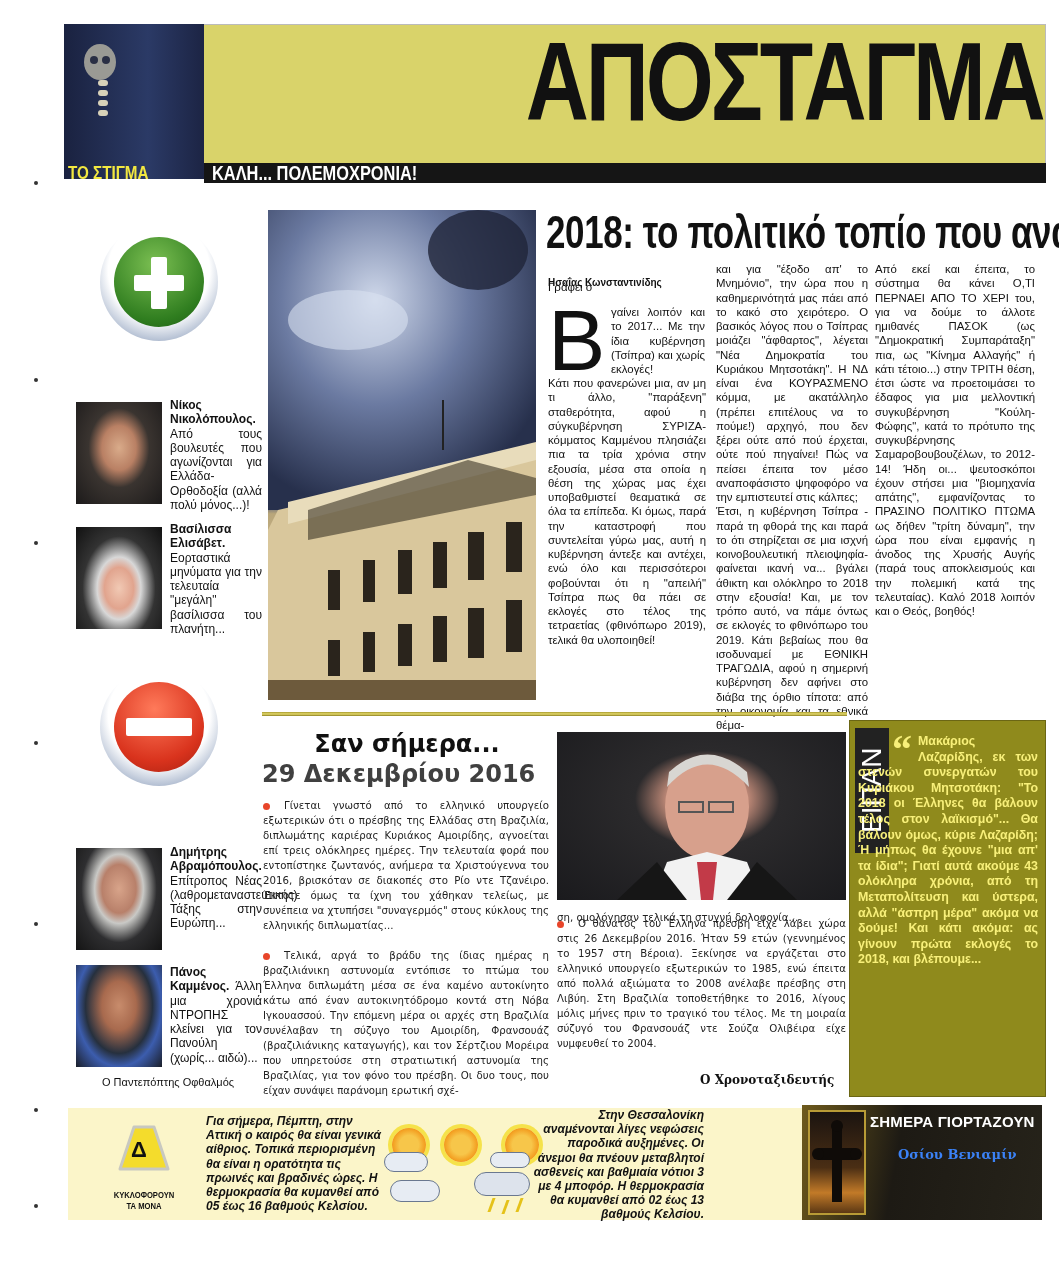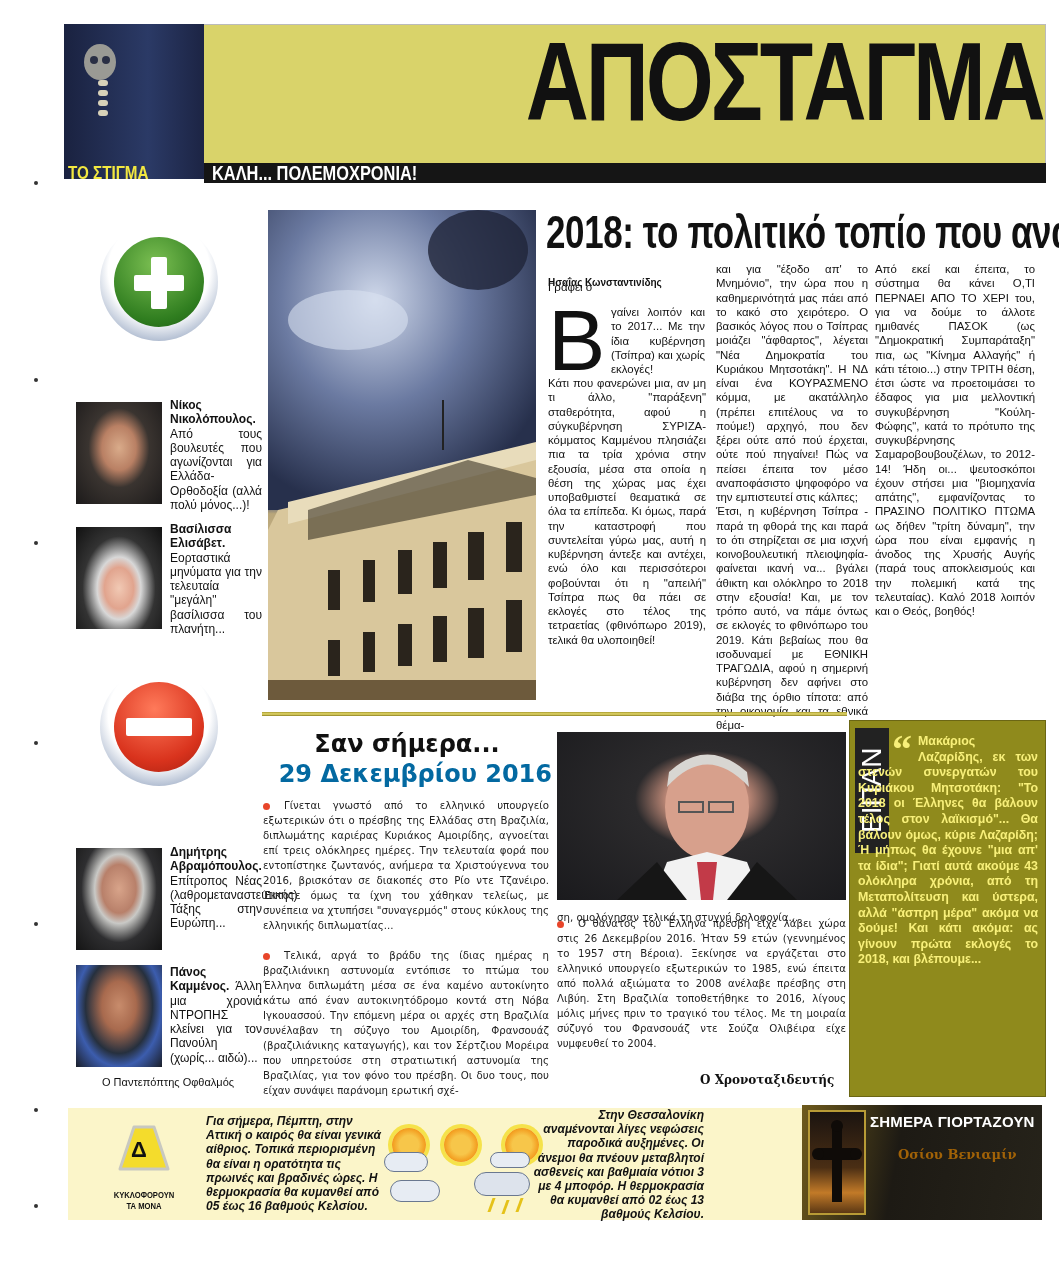--- a/index.html
+++ b/index.html
@@ -31,39 +31,39 @@
 #main-photo{left:268px;top:210px;width:268px;height:490px;background:linear-gradient(180deg,#3a4668 0%,#5d6c94 30%,#8b9bbd 45%,#4d5a7d 60%,#b9a67a 62%,#d6c49a 80%,#8a7652 100%);overflow:hidden}
 #headline{left:546px;top:205px;font-weight:bold;font-size:46px;line-height:54px;white-space:nowrap;transform:scaleX(0.76);transform-origin:left top;letter-spacing:-0.5px}
 .col{position:absolute;font-size:11.4px;line-height:14.25px;text-align:justify;color:#111}
 #byline1{left:548px;top:280px;font-size:11.5px;line-height:14px}
 #byline2{left:548px;top:276px;font-size:10px;line-height:14px;font-weight:bold}
 #dropcap{left:548px;top:300px;font-size:86px;line-height:80px;font-family:"Liberation Sans",sans-serif;font-weight:normal}
 
 .rule{position:absolute;height:4px;background:linear-gradient(180deg,#a89a2e,#e3d96b,#8c7f22)}
 
 #san-title{left:262px;top:730px;width:290px;text-align:center;font-weight:bold;font-size:24px;line-height:28px;font-family:"DejaVu Sans",sans-serif}
-#san-date{left:262px;top:760px;width:290px;text-align:right;font-weight:bold;font-size:24px;line-height:28px;color:#0369a1;font-family:"DejaVu Sans",sans-serif}
+#san-date{left:262px;top:760px;width:290px;text-align:left;font-weight:bold;font-size:24px;line-height:28px;color:#404040;font-family:"DejaVu Sans",sans-serif}
 .sp{font-family:"DejaVu Sans",sans-serif;font-size:10.2px;line-height:15px;text-align:justify;position:absolute;color:#222}
 .bullet{display:inline-block;width:7px;height:7px;border-radius:50%;background:#e8452a;margin-right:14px;vertical-align:middle}
 #amb-photo{left:557px;top:732px;width:289px;height:168px;background:radial-gradient(ellipse at 52% 40%,#e6b7a6 0,#c88f7c 18%,#2b2a2c 34%,#1a1a1d 100%);overflow:hidden}
 
 #eipan{left:849px;top:720px;width:197px;height:377px;background:#8f8a1c;border:1px solid #6b6614}
 #eipan-side{left:855px;top:728px;width:34px;height:125px;background:#222}
 #eipan-label{left:855px;top:728px;width:34px;height:125px;color:#fff;font-size:28px;line-height:34px;writing-mode:vertical-rl;transform:rotate(180deg);text-align:center}
 #eipan-text{left:858px;top:734px;width:180px;color:#f8f07a;font-weight:bold;font-size:12.4px;line-height:15.6px;text-align:justify}
 #quote-mark{color:#f8f07a;font-size:40px;font-weight:bold;line-height:20px;float:left;margin:6px 6px 0 34px;font-family:"Liberation Serif",serif}
 
 #weather{left:68px;top:1108px;width:740px;height:112px;background:#fbf5c9}
 #delta-badge{left:116px;top:1123px;width:56px;height:52px}
 #kyklo{left:96px;top:1190px;width:96px;text-align:center;font-size:9px;line-height:11px;font-weight:bold;transform:scaleX(0.85)}
 .w-text{position:absolute;font-weight:bold;font-style:italic;font-size:12px;line-height:14.2px}
 #giortes{left:802px;top:1105px;width:240px;height:115px;background:linear-gradient(100deg,#6e5a1c 0%,#1d1a14 40%,#26231a 100%)}
 #cross-box{left:808px;top:1110px;width:58px;height:105px;background:linear-gradient(180deg,#1b1410 0%,#4a2e14 55%,#c27a28 80%,#5c3814 100%);border:2px solid #b89b36}
 #giortes-title{left:870px;top:1113px;color:#fff;font-weight:bold;font-size:15px;line-height:18px;white-space:nowrap;letter-spacing:0.2px}
-#giortes-name{left:898px;top:1147px;color:#a16207;font-weight:bold;font-size:13px;line-height:16px;font-family:"DejaVu Serif",serif}
+#giortes-name{left:898px;top:1147px;color:#3b82f6;font-weight:bold;font-size:13px;line-height:16px;font-family:"DejaVu Serif",serif}
 .sun{position:absolute;width:34px;height:34px;border-radius:50%;background:radial-gradient(circle,#f7c64a 40%,#f39a1c 70%);box-shadow:0 0 0 4px #f5e24a}
 .cloud{position:absolute;width:44px;height:20px;border-radius:12px;background:#e7ecf3;border:1px solid #6a7890}
 .bolt{position:absolute;width:3px;height:14px;background:#e5c21a;transform:skewX(-20deg)}
 </style>
 </head>
 <body>
 
 <div class="dot" style="left:34px;top:181px"></div>
 <div class="dot" style="left:34px;top:378px"></div>
 <div class="dot" style="left:34px;top:541px"></div>

